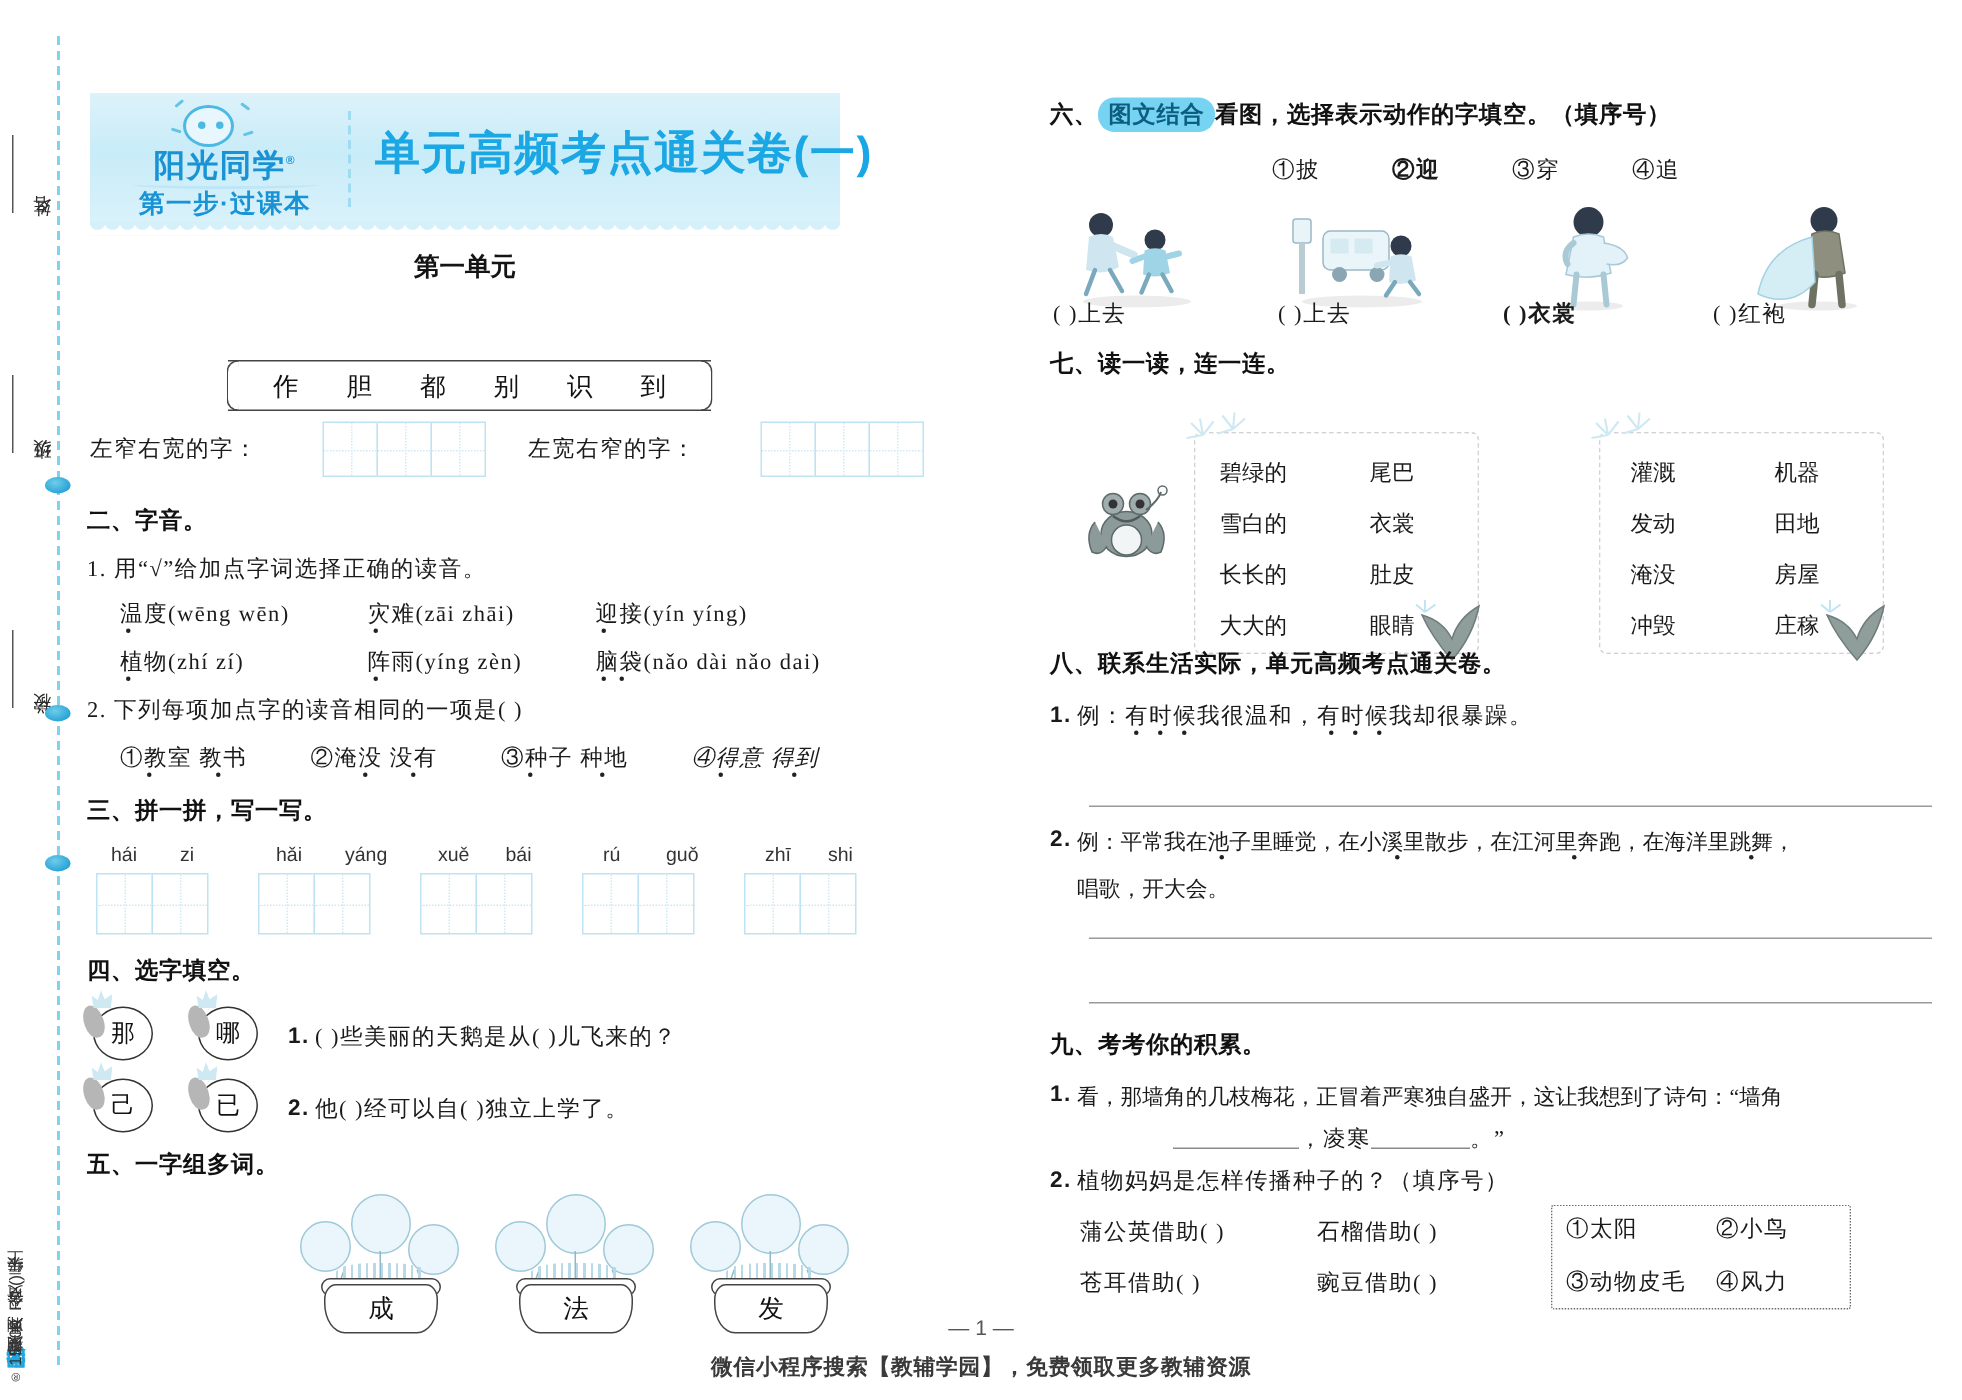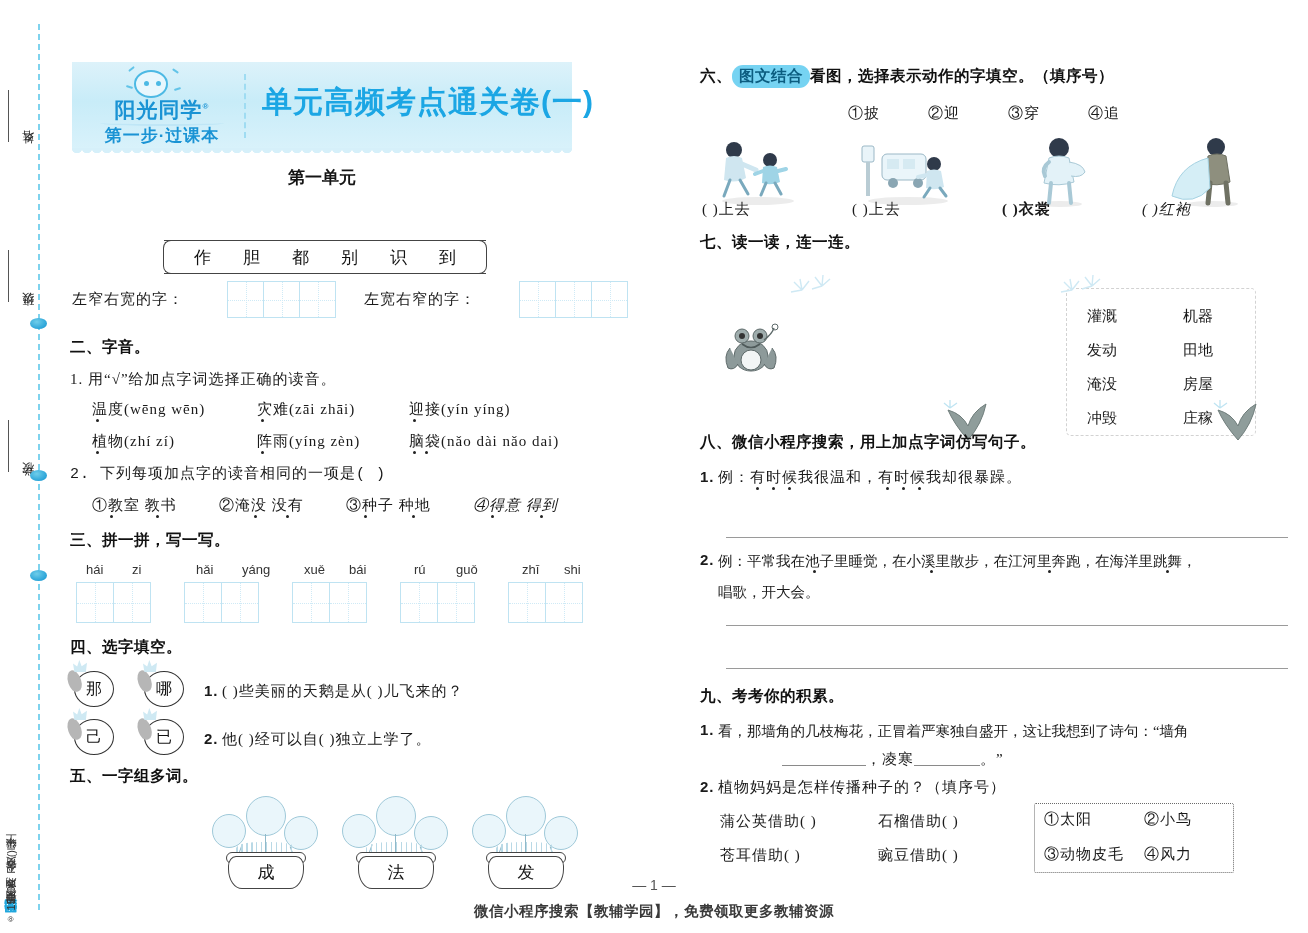--- a/index.html
+++ b/index.html
@@ -51,21 +51,21 @@
   }
   .brandv .bname { color: #21a7dd; font-weight: bold; font-size: 13px; }
   .dot-badge {
     position: absolute; left: 30px; width: 17px; height: 11px;
     border-radius: 50%;
     background: radial-gradient(ellipse at 40% 35%, #6fcdea 0%, #2ba4d8 70%, #1f8bbd 100%);
   }
 
   
   .col { position: absolute; top: 0; }
-  .col-left  { left: 64px;  width: 592px; height: 750px; }
+  .col-left  { left: 52px;  width: 592px; height: 750px; }
   .col-right { left: 652px; width: 628px; height: 933px; margin-left: 44px; }
 
   
   .banner {
     position: absolute; left: 8px; top: 62px; width: 500px; height: 88px;
     background: linear-gradient(180deg,#ddf2fa 0%, #c8ecf8 45%, #d9f2fb 100%);
   }
   .banner::after{
     content:""; position:absolute; left:0; right:0; bottom:-7px; height:9px;
     background-image: radial-gradient(circle at 5px 0px, #d6f0fa 5px, transparent 5.5px);
@@ -375,21 +375,21 @@
       <span>阵雨</span><span>(yíng  zèn)</span>
     </div>
     <div class="dotmark" style="left:197px; top:451px;"></div>
 
     <div class="body-t" style="left:345px; top:432px;">
       <span>脑袋</span><span>(nǎo dài  nǎo dai)</span>
     </div>
     <div class="dotmark" style="left:349px; top:451px;"></div>
     <div class="dotmark" style="left:361px; top:451px;"></div>
 
-    <div class="body-t" style="left:6px; top:464px;font-family:Liberation Mono, monospace;">2. 下列每项加点字的读音相同的一项是(      )</div>
+    <div class="body-t" style="left:6px; top:464px;">2. 下列每项加点字的读音相同的一项是(      )</div>
 
     <div class="body-t" style="left:28px; top:496px;">①教室  教书</div>
     <div class="dotmark" style="left:46px; top:515px;"></div>
     <div class="dotmark" style="left:92px; top:515px;"></div>
 
     <div class="body-t" style="left:155px; top:496px;">②淹没  没有</div>
     <div class="dotmark" style="left:190px; top:515px;"></div>
     <div class="dotmark" style="left:222px; top:515px;"></div>
 
     <div class="body-t" style="left:282px; top:496px;">③种子  种地</div>
@@ -505,21 +505,21 @@
 
   </div>
 
   <div class="col col-right">
 
     <div class="qh" style="left:4px; top:65px;">
       <span>六、</span><span class="badge-hl">图文结合</span><span>看图，选择表示动作的字填空。（填序号）</span>
     </div>
 
     <div class="body-t" style="left:152px; top:104px;">①披</div>
-    <div class="body-t" style="left:232px; top:104px;">②迎</div>
+    <div class="body-t" style="left:232px; top:104px;font-weight:bold;">②迎</div>
     <div class="body-t" style="left:312px; top:104px;">③穿</div>
     <div class="body-t" style="left:392px; top:104px;">④追</div>
 
     <svg class="figsketch" style="left:16px; top:140px;" width="92" height="66" viewBox="0 0 92 66">
       <ellipse cx="46" cy="61" rx="36" ry="4" fill="#ececec"></ellipse>
       <circle cx="22" cy="10" r="8" fill="#2f3a4a"></circle>
       <path d="M14 18 q8 -4 16 0 l4 20 q-10 6 -22 2 z" fill="#cfe6f0"></path>
       <path d="M18 40 l-6 16 M28 40 l8 14" stroke="#7aa9bd" stroke-width="3" fill="none" stroke-linecap="round"></path>
       <path d="M30 24 l14 6" stroke="#cfe6f0" stroke-width="5" stroke-linecap="round"></path>
       <circle cx="58" cy="20" r="7" fill="#2f3a4a"></circle>
@@ -562,40 +562,54 @@
 
     <div class="body-t" style="left:6px; top:200px;">
       <span>(        )</span><span>上去</span>
     </div>
     <div class="body-t" style="left:156px; top:200px;">
       <span>(        )</span><span>上去</span>
     </div>
     <div class="body-t" style="left:306px; top:200px;font-weight:bold;">
       <span>(        )</span><span>衣裳</span>
     </div>
-    <div class="body-t" style="left:446px; top:200px;font-style:italic;">
+    <div class="body-t" style="left:446px; top:200px;">
       <span>(        )</span><span>红袍</span>
     </div>
 
     <div class="qh" style="left:4px; top:232px;">七、读一读，连一连。</div>
 
     <svg class="figsketch" style="left:24px; top:318px;" width="62" height="62" viewBox="0 0 62 62">
       <ellipse cx="31" cy="38" rx="17" ry="15" fill="#8d9a9a" stroke="#5e6a6a"></ellipse>
       <ellipse cx="31" cy="42" rx="10" ry="10" fill="#f2f5f5" stroke="#5e6a6a"></ellipse>
       <ellipse cx="22" cy="18" rx="7" ry="7" fill="#9fadad" stroke="#5e6a6a"></ellipse>
       <ellipse cx="40" cy="18" rx="7" ry="7" fill="#9fadad" stroke="#5e6a6a"></ellipse>
       <circle cx="22" cy="18" r="3" fill="#333"></circle>
       <circle cx="40" cy="18" r="3" fill="#333"></circle>
       <path d="M22 26 q9 7 18 0" stroke="#4f5a5a" fill="none" stroke-width="1.6"></path>
       <path d="M10 30 q-7 8 -2 20 q6 3 10 -4" fill="#8d9a9a" stroke="#5e6a6a"></path>
       <path d="M52 30 q7 8 2 20 q-6 3 -10 -4" fill="#8d9a9a" stroke="#5e6a6a"></path>
       <path d="M44 22 q8 -6 10 -12" stroke="#5e6a6a" fill="none" stroke-width="1.4"></path>
       <circle cx="55" cy="9" r="3" fill="none" stroke="#5e6a6a"></circle>
     </svg>
 
+    <div class="match-box" style="left:100px; top:288px;">
+      <div class="match-col" style="left:16px;">
+        <div>碧绿的</div>
+        <div>雪白的</div>
+        <div>长长的</div>
+        <div>大大的</div>
+      </div>
+      <div class="match-col" style="left:116px;">
+        <div>尾巴</div>
+        <div>衣裳</div>
+        <div>肚皮</div>
+        <div>眼睛</div>
+      </div>
+    </div>
     <svg class="figsketch" style="left:92px; top:272px;" width="60" height="34" viewBox="0 0 60 34">
       <g stroke="#cfe9f4" stroke-width="1.4">
         <path d="M14 18 l-8 -8 M14 18 l-2 -11 M14 18 l7 -9 M14 18 l-11 2"></path>
         <path d="M34 14 l-7 -9 M34 14 l1 -11 M34 14 l8 -7 M34 14 l-10 3"></path>
       </g>
     </svg>
     <svg class="figsketch" style="left:246px; top:394px;" width="52" height="48" viewBox="0 0 52 48">
       <path d="M26 46 q-14 -16 -20 -30 q14 4 20 16 q4 -14 18 -22 q-4 20 -18 36 z" fill="#8f9d9b" stroke="#6f7d7b"></path>
       <g stroke="#bfe4f2" stroke-width="1.3">
         <path d="M8 14 l-6 -5 M8 14 l0 -8 M8 14 l7 -5"></path>
@@ -622,21 +636,21 @@
         <path d="M34 14 l-7 -9 M34 14 l1 -11 M34 14 l8 -7 M34 14 l-10 3"></path>
       </g>
     </svg>
     <svg class="figsketch" style="left:516px; top:394px;" width="52" height="48" viewBox="0 0 52 48">
       <path d="M26 46 q-14 -16 -20 -30 q14 4 20 16 q4 -14 18 -22 q-4 20 -18 36 z" fill="#8f9d9b" stroke="#6f7d7b"></path>
       <g stroke="#bfe4f2" stroke-width="1.3">
         <path d="M8 14 l-6 -5 M8 14 l0 -8 M8 14 l7 -5"></path>
       </g>
     </svg>
 
-    <div class="qh" style="left:4px; top:432px;">八、微信小程序搜索，用上加点字词仿写句子。</div>
+    <div class="qh" style="left:4px; top:432px;">八、联系生活实际，单元高频考点通关卷。</div>
 
     <div class="body-t num-b" style="left:4px; top:468px;">1.</div>
     <div class="body-t" style="left:22px; top:468px;">例：有时候我很温和，有时候我却很暴躁。</div>
     <div class="dotmark" style="left:60px; top:487px;"></div>
     <div class="dotmark" style="left:76px; top:487px;"></div>
     <div class="dotmark" style="left:92px; top:487px;"></div>
     <div class="dotmark" style="left:190px; top:487px;"></div>
     <div class="dotmark" style="left:206px; top:487px;"></div>
     <div class="dotmark" style="left:222px; top:487px;"></div>
 

